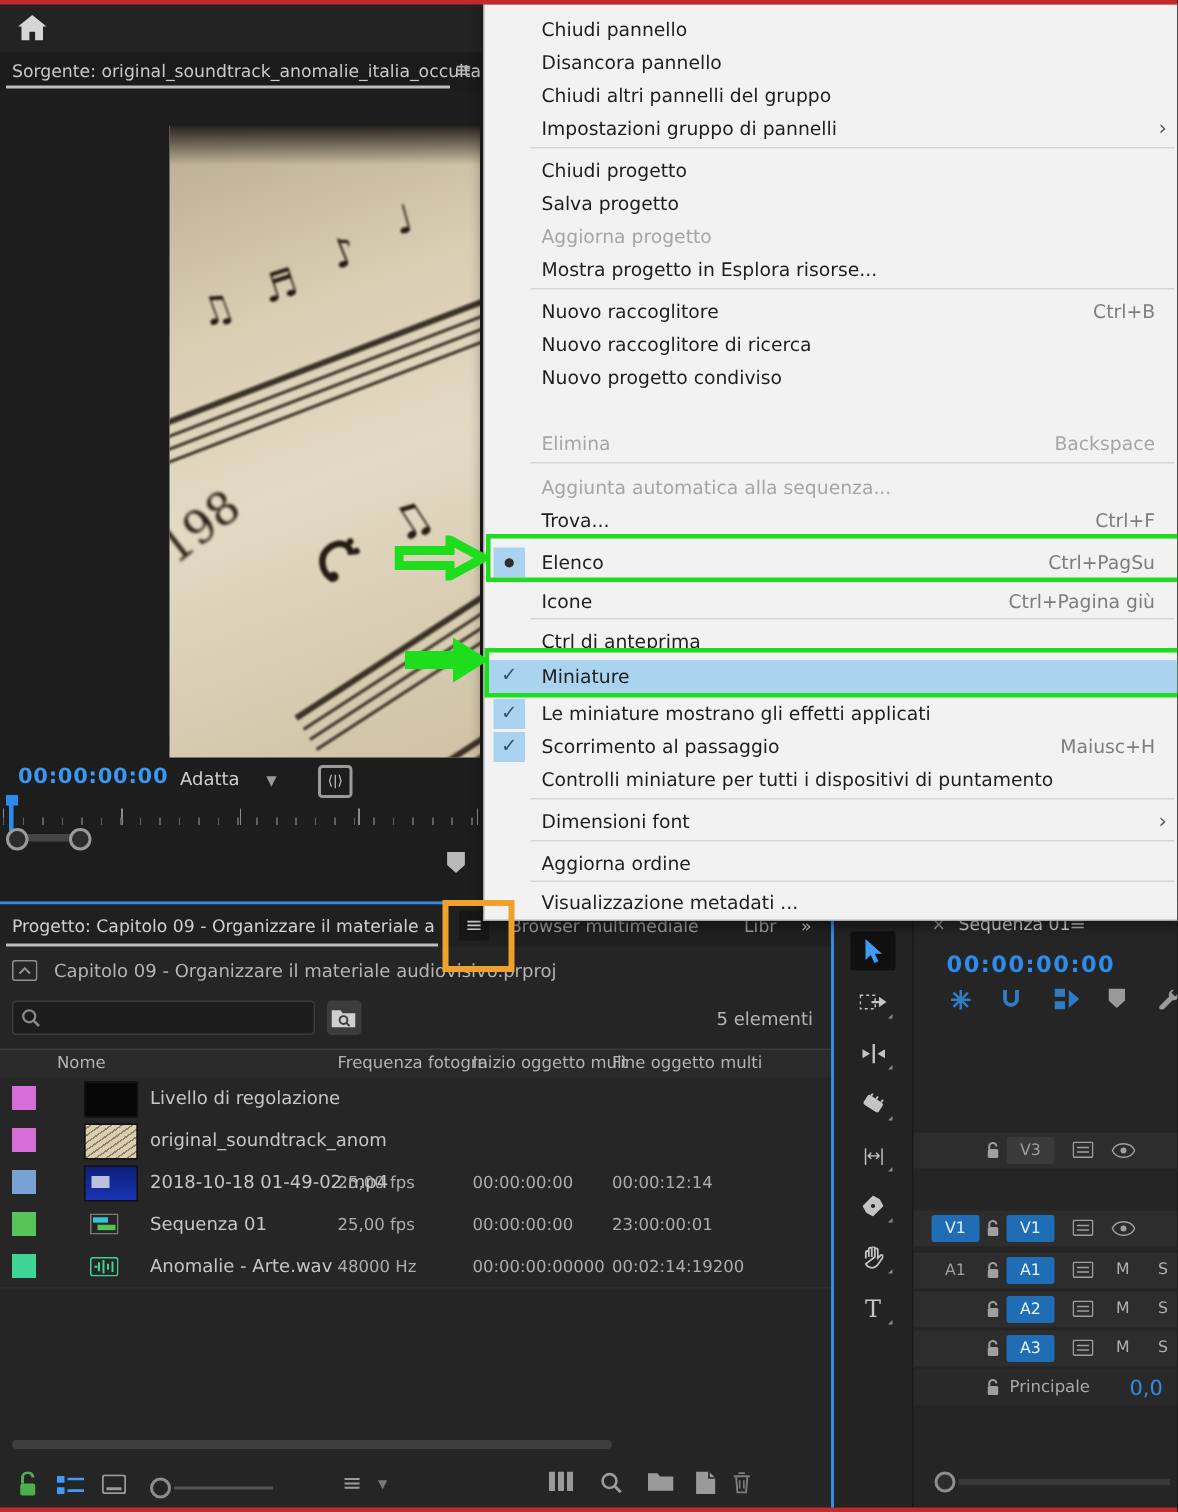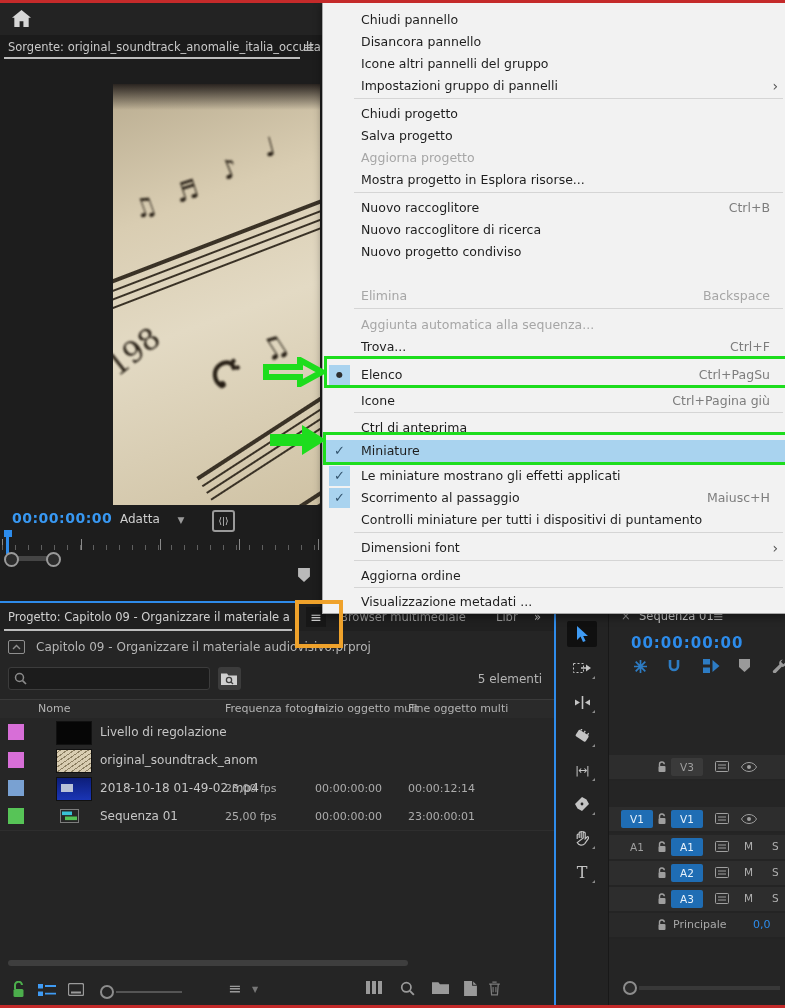--- a/index.html
+++ b/index.html
@@ -165,21 +165,21 @@
   </div>
 
   <div class="menu">
     <div class="mi" style="top:6px">
         <span class="lab">Chiudi pannello</span>
       </div>
     <div class="mi" style="top:28px">
         <span class="lab">Disancora pannello</span>
       </div>
     <div class="mi" style="top:50px">
-        <span class="lab">Icone altri pannelli del gruppo</span>
+        <span class="lab">Chiudi altri pannelli del gruppo</span>
       </div>
     <div class="mi" style="top:72px">
         <span class="lab">Impostazioni gruppo di pannelli</span>
         <span class="sub">›</span>
       </div>
     <div class="msep" style="top:95px"></div>
     <div class="mi" style="top:100px">
         <span class="lab">Chiudi progetto</span>
       </div>
     <div class="mi" style="top:122px">
@@ -344,20 +344,33 @@
             <rect x="0.5" y="0.5" width="18" height="13" fill="none" stroke="#7d7d7d"></rect>
             <rect x="2" y="2.5" width="10" height="3.6" fill="#39c3d6"></rect>
             <rect x="5" y="7.5" width="12" height="3.6" fill="#54c454"></rect>
           </svg>
       </span>
       <span class="pname">Sequenza 01</span>
       <span class="pval" style="left:225px">25,00 fps</span>
       <span class="pval" style="left:315px">00:00:00:00</span>
       <span class="pval" style="left:408px">23:00:00:01</span>
     </div>
+    <div class="prow" style="top:227px">
+      <span class="chip" style="background:#3ed495"></span>
+      <span class="abs" style="left:60px;top:8px">
+        <svg width="19" height="13" viewBox="0 0 19 13">
+            <rect x="0.5" y="0.5" width="18" height="12" rx="1.5" fill="none" stroke="#3ed495"></rect>
+            <path d="M3 6.5h2M6 3.5v6M9 2v9M12 4.5v4M15 3v7" stroke="#3ed495" stroke-width="1.3"></path>
+          </svg>
+      </span>
+      <span class="pname">Anomalie - Arte.wav</span>
+      <span class="pval" style="left:225px">48000 Hz</span>
+      <span class="pval" style="left:315px">00:00:00:00000</span>
+      <span class="pval" style="left:408px">00:02:14:19200</span>
+    </div>
 
     <div class="hscroll"></div>
 
     <div class="ptoolbar">
       <span class="tbi" style="left:12px;color:#4cae4c">
         <svg width="13" height="17" viewBox="0 0 13 17">
             <path d="M3 8V4.5A3.5 3.5 0 0 1 10 4" fill="none" stroke="currentColor" stroke-width="2"></path>
             <rect x="1.5" y="8" width="10" height="8" rx="1.5" fill="currentColor"></rect>
           </svg>
       </span>
@@ -597,21 +610,21 @@
     </div>
 
     <div class="trow" style="top:312px;background:#292929">
       <span class="lockc">
           <svg width="10" height="12" viewBox="0 0 10 12">
             <path d="M2.5 5V3.6A2.4 2.4 0 0 1 7.3 3.2" fill="none" stroke="currentColor" stroke-width="1.4"></path>
             <rect x="1.5" y="5" width="7" height="6" rx="1" fill="currentColor"></rect>
           </svg>
         </span>
       <span class="abs" style="left:64px;top:5px;color:#a8a8a8;font-size:11px">Principale</span>
-      <span class="abs" style="left:144px;top:5px;color:#2d8ceb;font-size:11px">0,0</span>
+      <span class="abs" style="left:144px;top:5px;color:#2d8ceb;font-size:14px">0,0</span>
     </div>
 
     <span class="abs" style="left:14px;top:380px;width:10px;height:10px;border:2px solid #8d8d8d;border-radius:50%;background:#2c2c2c"></span>
     <span class="abs" style="left:30px;top:385px;right:6px;height:4px;background:#383838"></span>
   </div>
 
   <div class="obox"></div>
 </div>
 
 </body></html>

